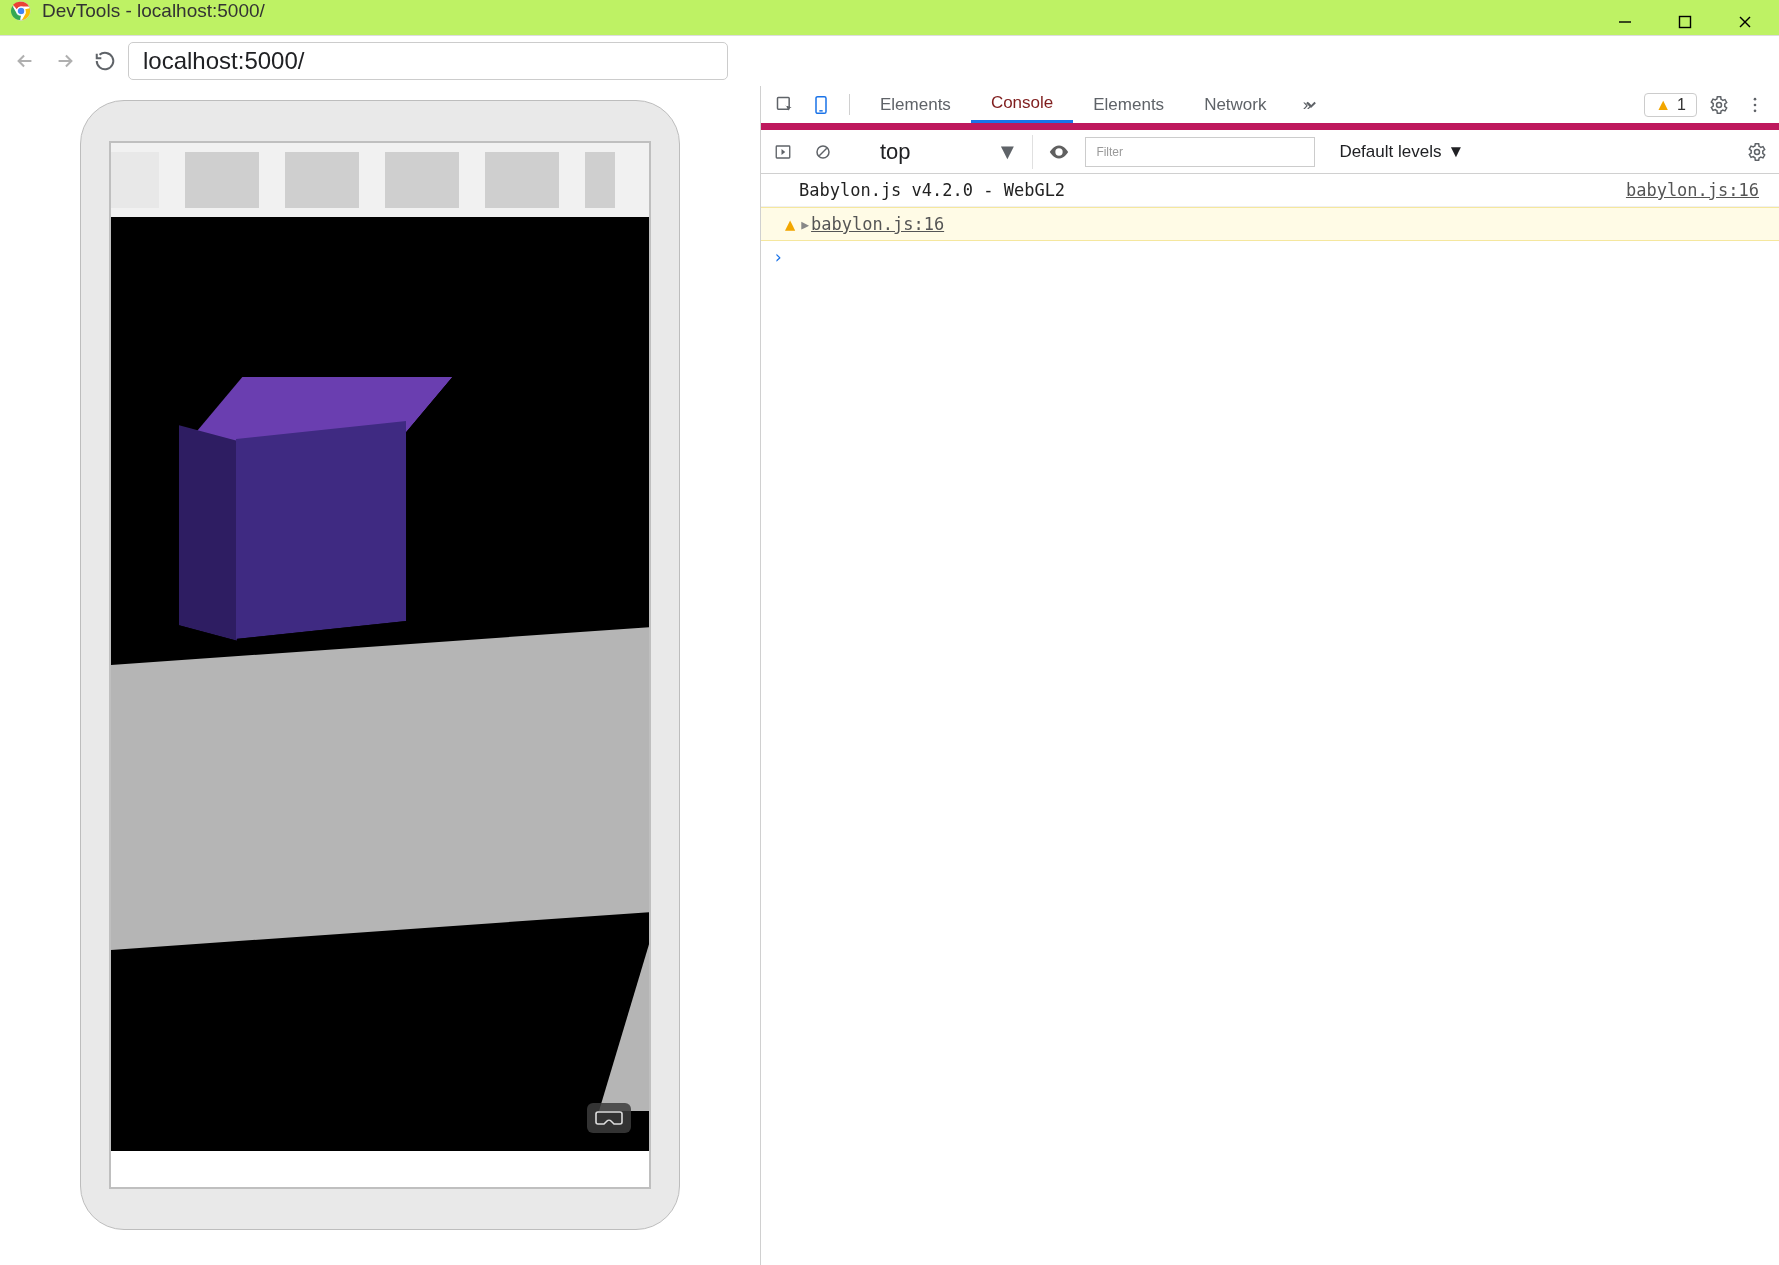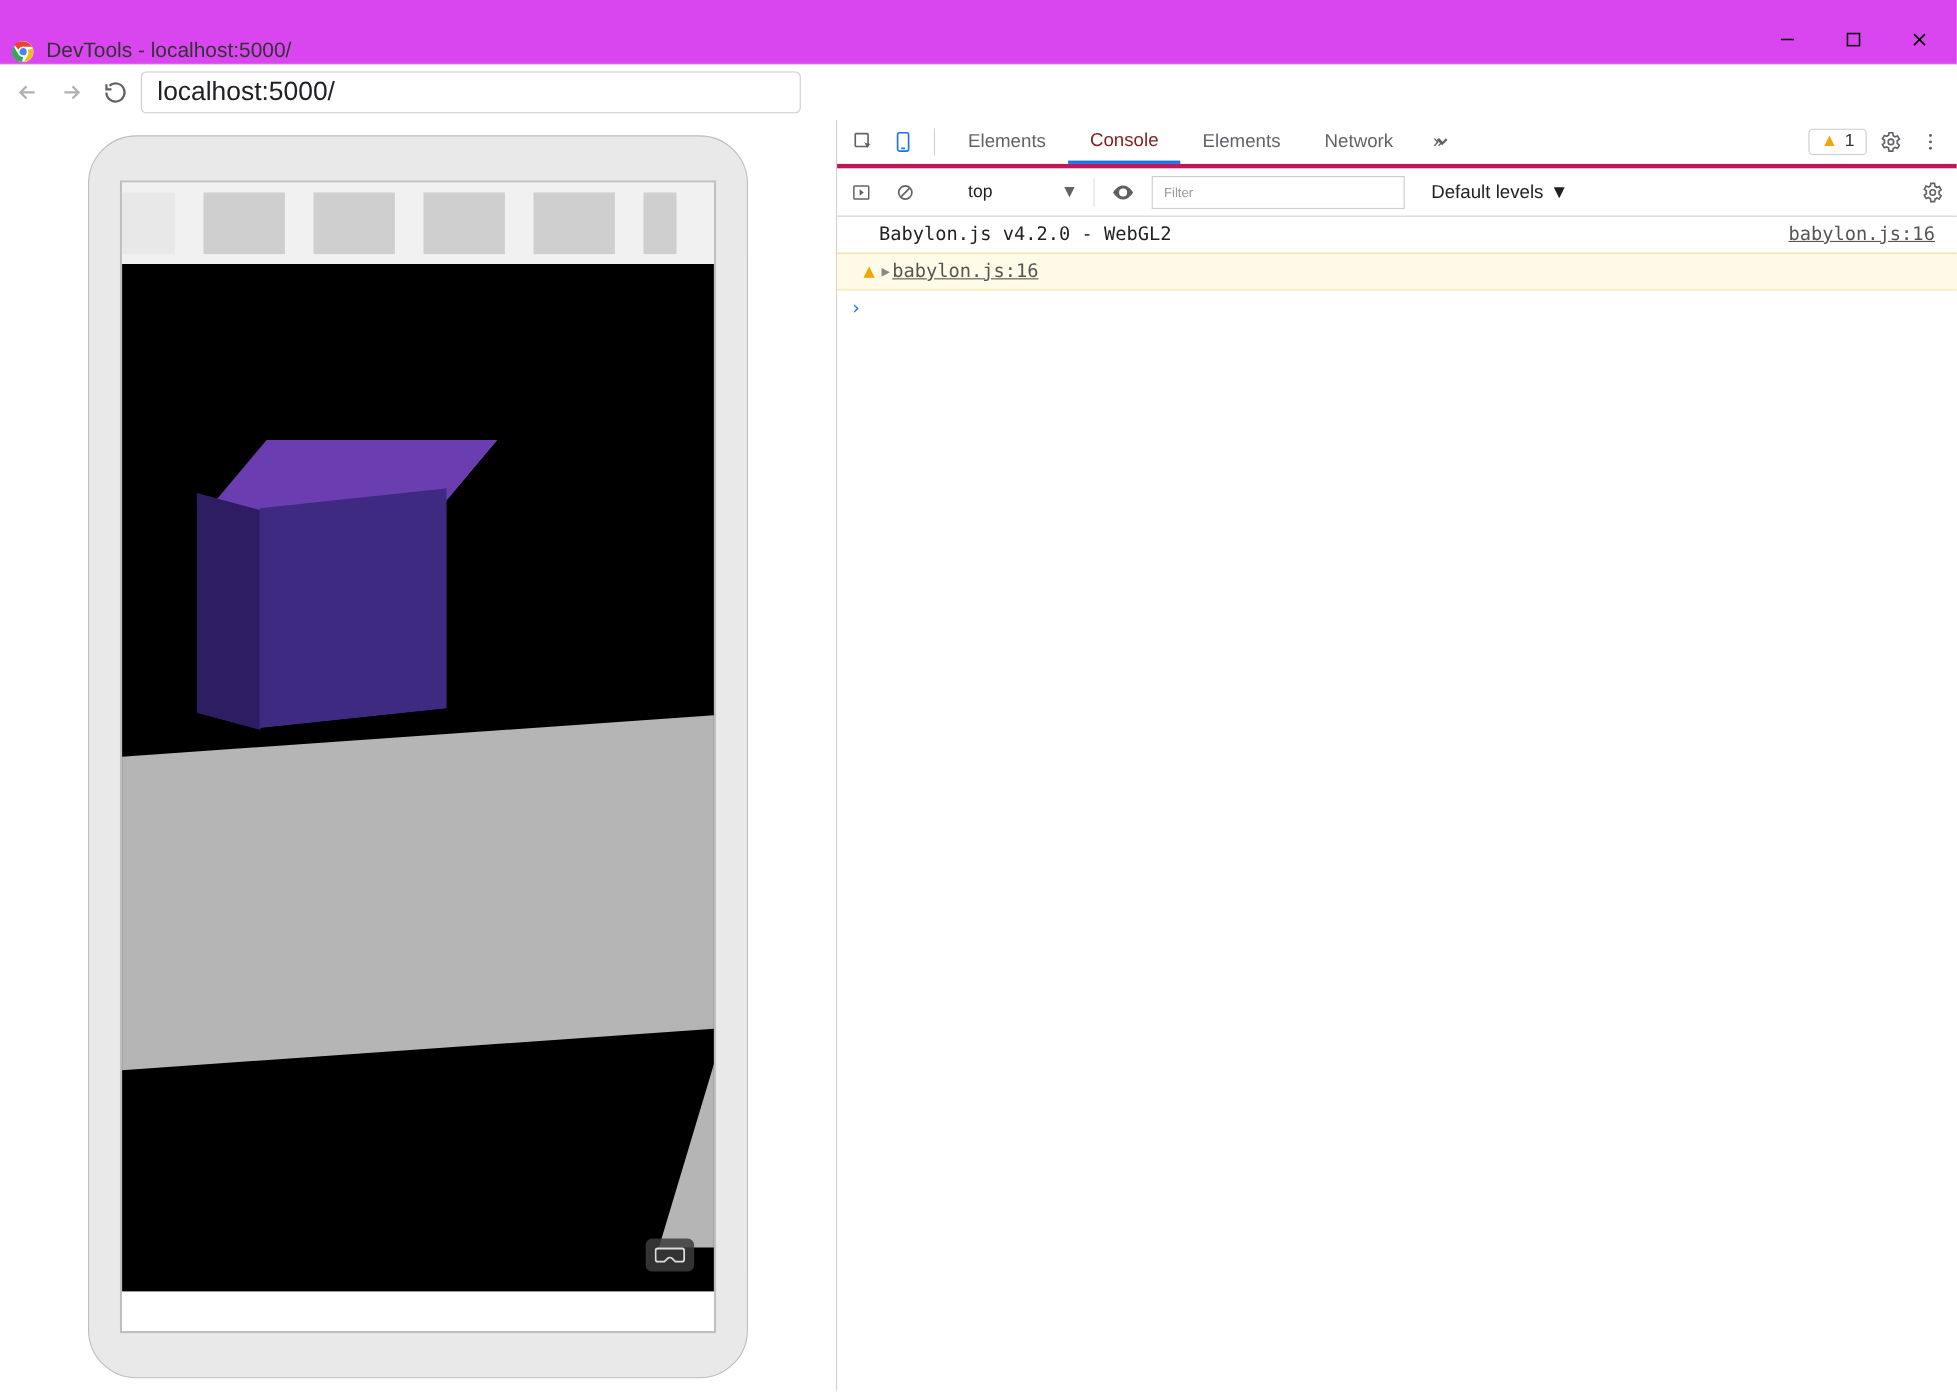--- a/index.html
+++ b/index.html
@@ -10,24 +10,24 @@
     color: #333;
     width: 1779px;
     height: 1265px;
     overflow: hidden;
     display: flex;
     flex-direction: column;
   }
 
   
   .titlebar {
-    height: 59px;
-    background: #d946ef;
-    display: flex;
-    align-items: flex-end;
+    height: 36px;
+    background: #bef264;
+    display: flex;
+    align-items: flex-start;
     padding: 0 4px 0 10px;
     border-bottom: 1px solid #ddd;
   }
   .titlebar .chrome-logo {
     width: 22px; height: 22px; margin-right: 10px;
   }
   .titlebar .title {
     font-size: 19px;
     color: #333;
     flex: 1;
@@ -187,21 +187,21 @@
     background: #fff;
     font-size: 17px;
     color: #5f6368;
   }
 
   
   .dt-tabs {
     height: 44px;
     display: flex;
     align-items: stretch;
-    border-bottom: 4px solid #be185d;
+    border-bottom: 7px solid #be185d;
     padding: 0 6px;
   }
   .dt-iconbtn {
     width: 36px;
     display:flex;align-items:center;justify-content:center;
     color:#5f6368;
   }
   .dt-iconbtn.device-active svg rect { stroke:#1a73e8; }
   .dt-iconbtn.device-active svg line { stroke:#1a73e8; }
   .dt-sep {
@@ -229,22 +229,22 @@
 
   
   .dt-toolbar {
     height: 44px;
     display:flex;align-items:center;
     border-bottom:1px solid #d0d0d0;
     padding:0 8px;gap:12px;
   }
   .tb-btn { width:28px;display:flex;align-items:center;justify-content:center;color:#5f6368;}
   .ctx-select {
-    display:flex;align-items:center;gap:62px;
-    padding:4px 10px;color:#202124;font-size:16px;
+    display:flex;align-items:center;gap:86px;
+    padding:4px 10px;color:#202124;font-size:22px;
     border-right:1px solid #e0e0e0;padding-right:14px;
   }
   .ctx-select .caret{ color:#5f6368; }
   .eye { color:#606060; }
   .filter-input {
     width: 230px; height:30px;
     border:1px solid #ccc;
     padding:0 10px;font-size:12px;color:#333;
   }
   .filter-input::placeholder{color:#9a9a9a;}

